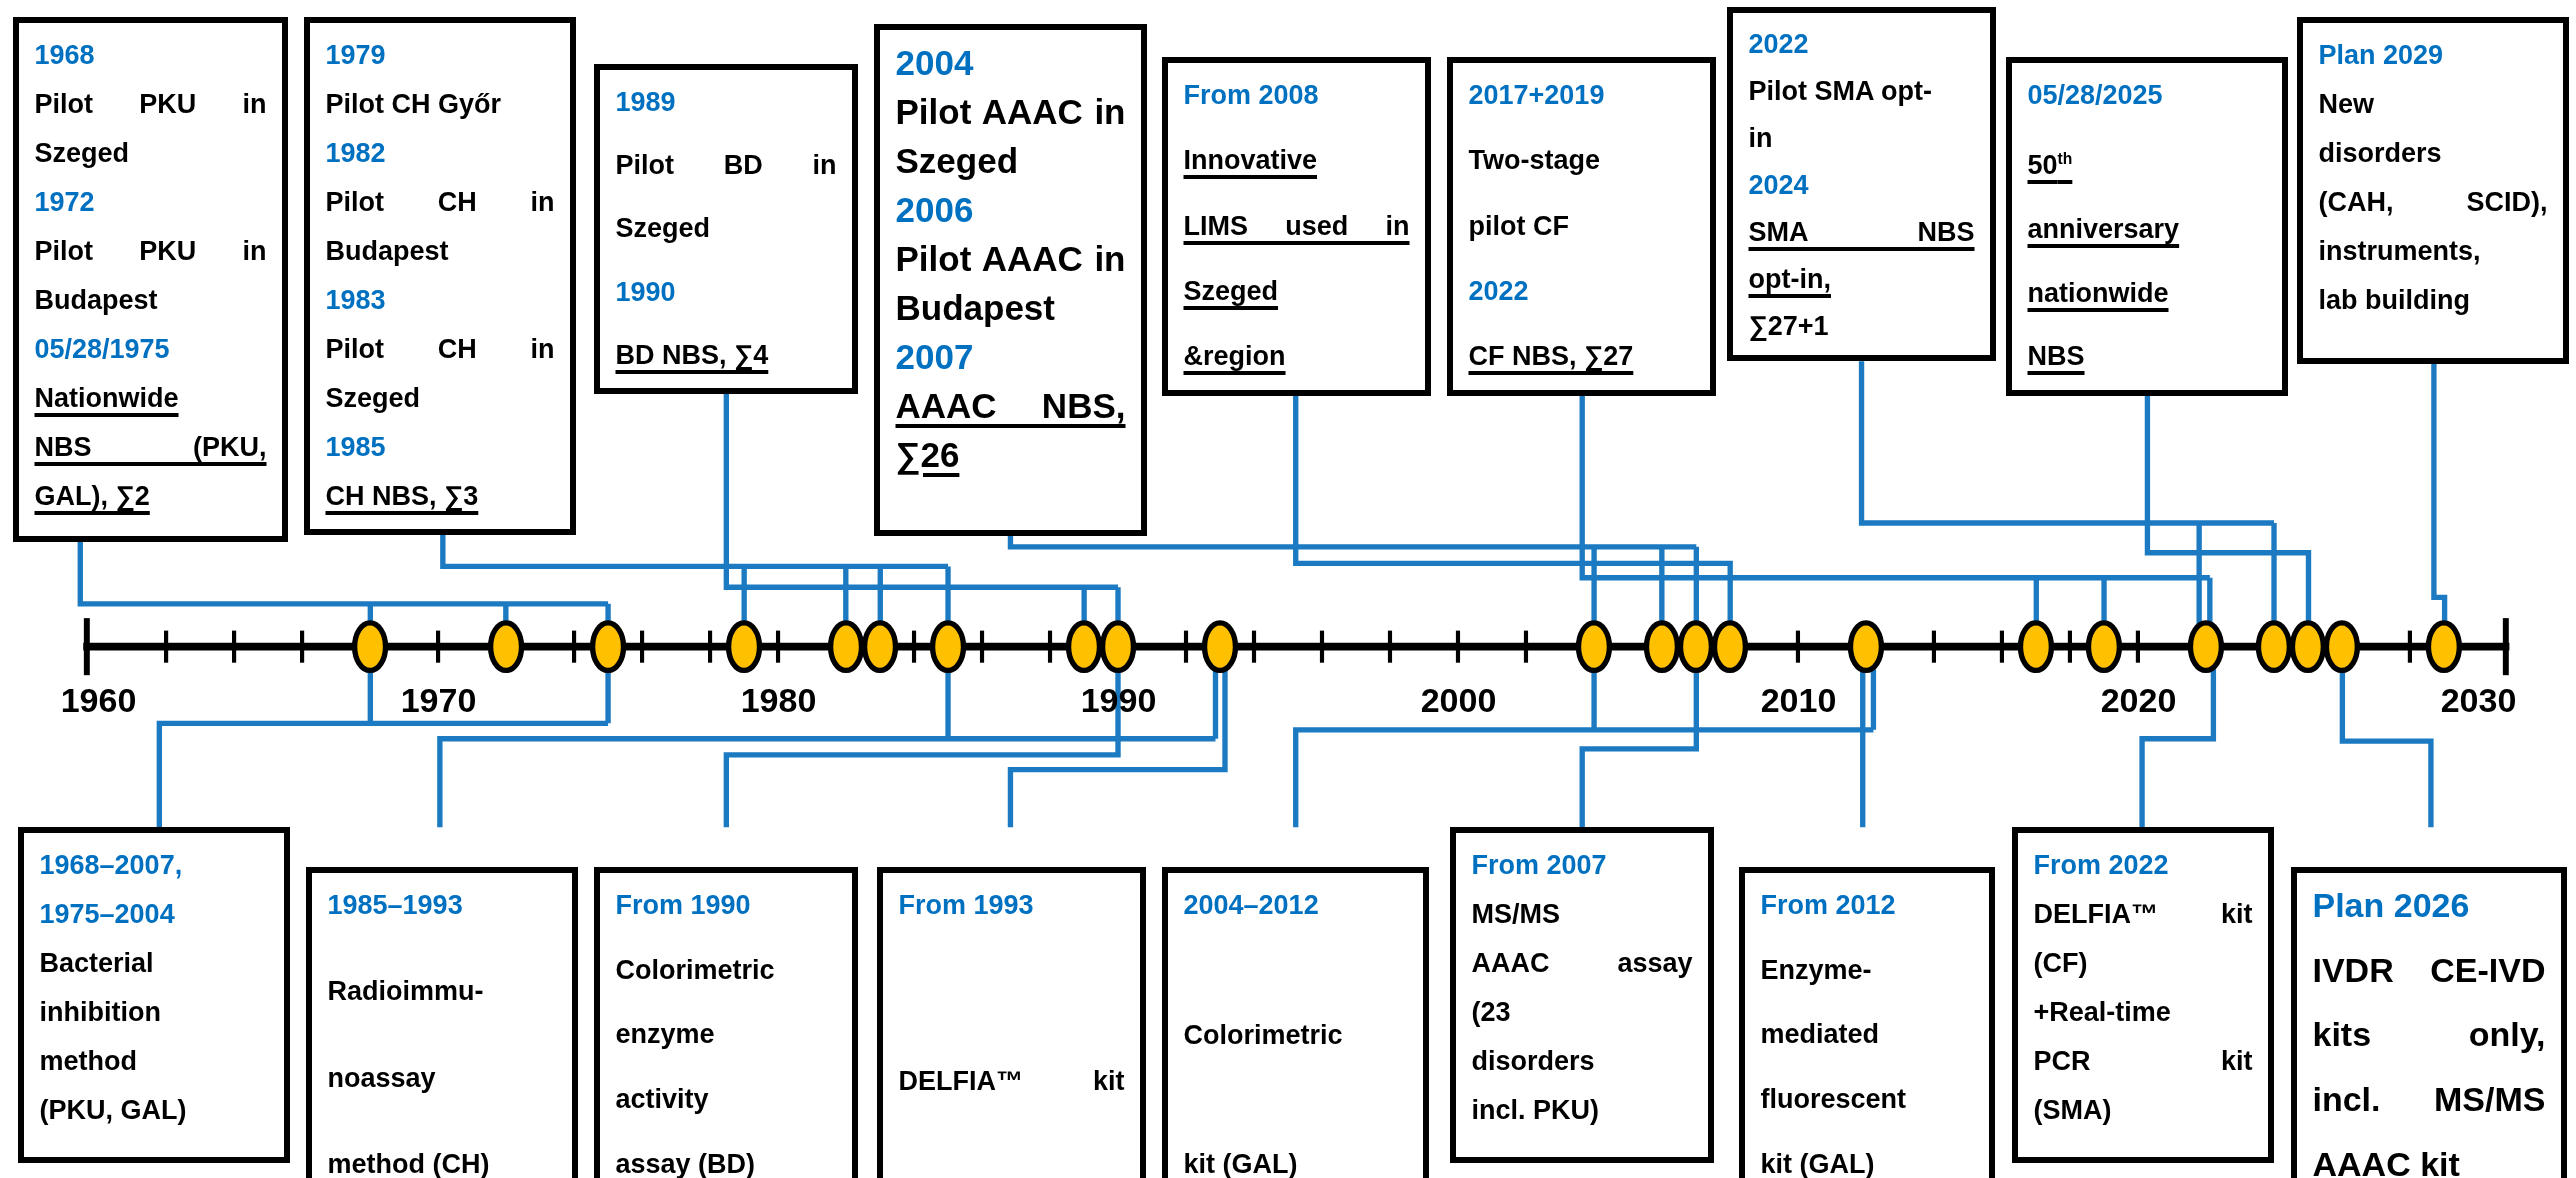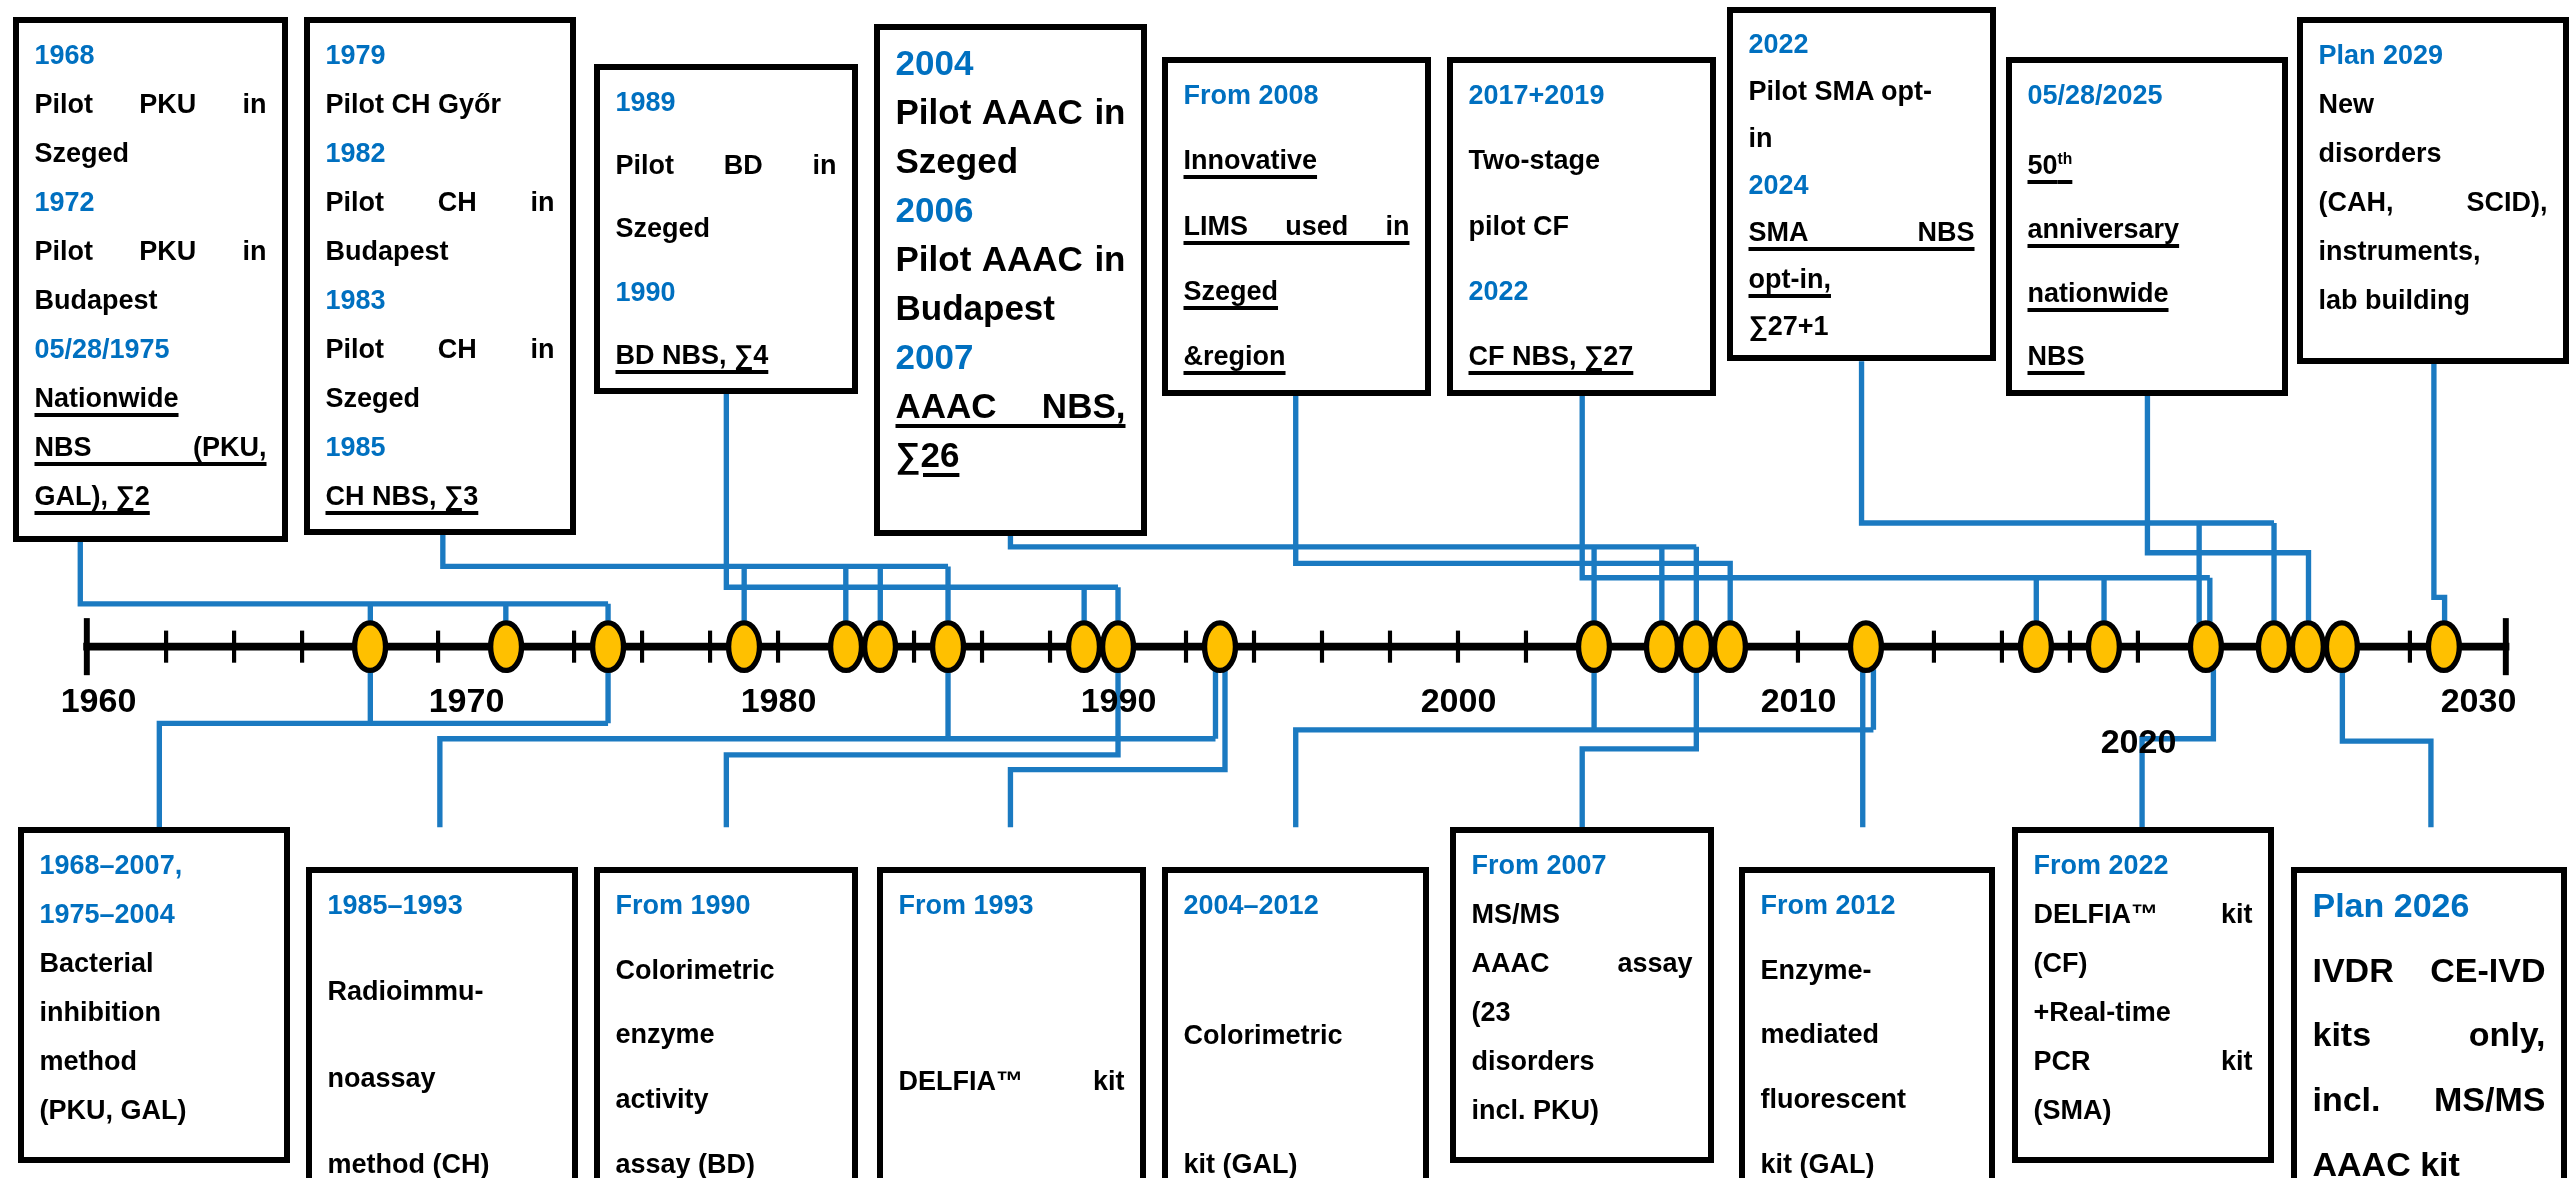--- a/index.html
+++ b/index.html
@@ -252,22 +252,22 @@
       <div class="event-box center" style="left: 2291px; top: 827px; width: 276px; height: 336px; font-size: 34px; line-height: 49px;">
         <span class="line blue">Plan 2026</span>
         <span class="line j">IVDR CE-IVD</span>
         <span class="line j">kits only,</span>
         <span class="line j">incl. MS/MS</span>
         <span class="line">AAAC kit</span>
       </div>
     </div>
   <div id="year-labels">
       <div class="year-label" style="left: 98px;">1960</div>
-      <div class="year-label" style="left: 438px; padding-left: 28px;">1970</div>
+      <div class="year-label" style="left: 438px;">1970</div>
       <div class="year-label" style="left: 778px;">1980</div>
       <div class="year-label" style="left: 1118px;">1990</div>
       <div class="year-label" style="left: 1458px;">2000</div>
       <div class="year-label" style="left: 1798px;">2010</div>
-      <div class="year-label" style="left: 2138px; margin-top: 41px;">2020</div>
+      <div class="year-label" style="left: 2138px;">2020</div>
       <div class="year-label" style="left: 2478px;">2030</div>
     </div>
 </div>
 
 
 </body></html>

